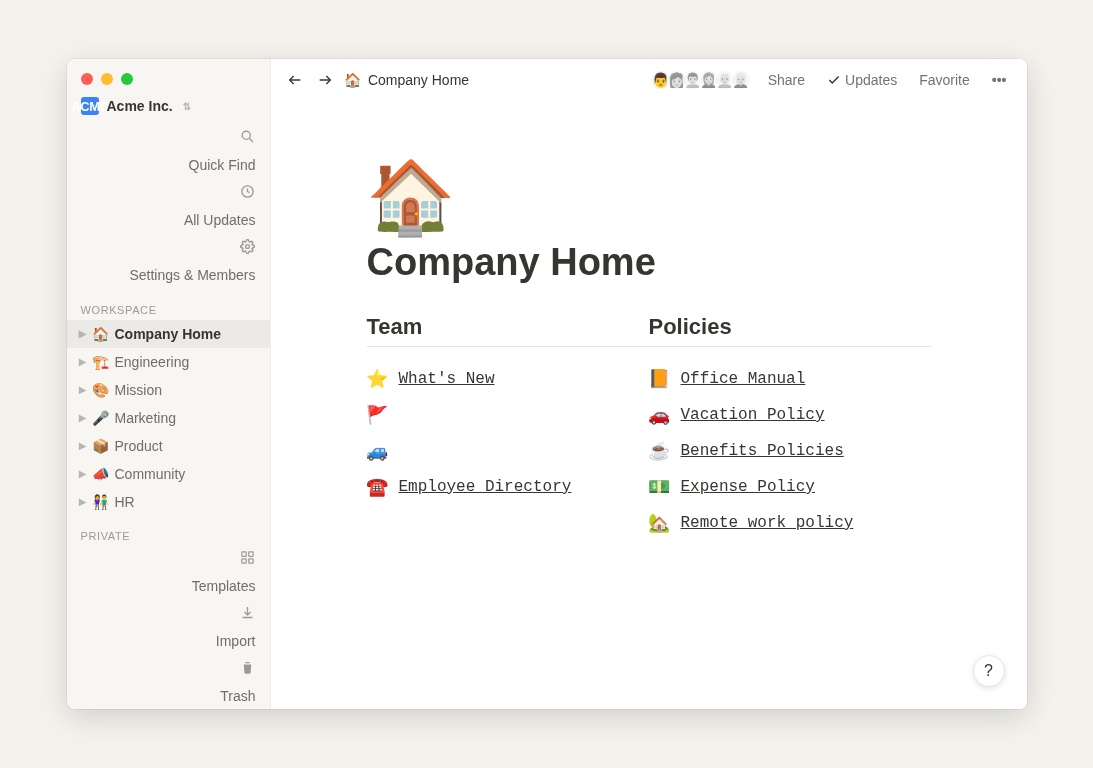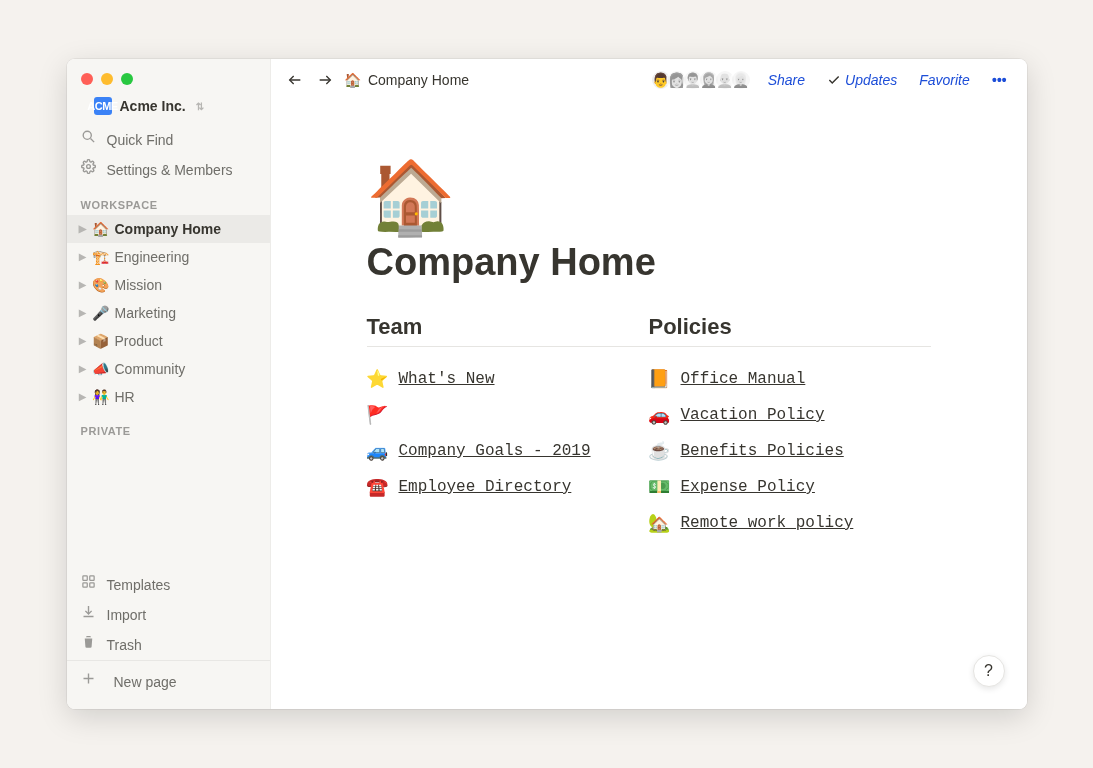--- a/index.html
+++ b/index.html
@@ -42,38 +42,38 @@
   .tdot.yellow { background: #febc2e; }
   .tdot.green { background: #28c840; }
   .ws-switch {
     display: flex; align-items: center; gap: 8px;
     padding: 4px 14px 10px 14px;
     font-weight: 600;
     cursor: pointer;
   }
   .ws-logo {
     width: 18px; height: 18px; border-radius: 3px;
-    background: #3b82f6; color: #fff; font-size: 11px; font-weight: 700;
+    background: #3b82f6; color: #fff; font-size: 13px; font-weight: 700;
     display: flex; align-items: center; justify-content: center;
     letter-spacing: -0.5px;
-    margin-left: 13px;
   }
   .updn { color: #b7b6b3; font-size: 10px; margin-left: 2px; }
   .nav-item {
-    display: flex; align-items: flex-start; gap: 10px;
+    display: flex; align-items: flex-end; gap: 10px;
     padding: 4px 14px;
     color: #6f6e69;
     cursor: pointer;
     line-height: 22px;
+    flex-direction: column;
   }
   .nav-icon { width: 16px; text-align: center; color: #9b9a97; flex-shrink: 0; }
   .section-label {
     padding: 14px 14px 4px 14px;
     font-size: 11px;
-    font-weight: 700;
+    font-weight: 400;
     letter-spacing: 0.6px;
     color: #9b9a97;
   }
   .page-row {
     display: flex; align-items: center; gap: 4px;
     padding: 3px 8px 3px 10px;
     cursor: pointer;
     color: #6f6e69;
     line-height: 22px;
   }
@@ -95,21 +95,21 @@
   .breadcrumb { display: flex; align-items: center; gap: 6px; cursor: pointer; }
   .tb-spacer { flex: 1; }
   .avatars { display: flex; align-items: center; }
   .av {
     width: 22px; height: 22px; border-radius: 50%;
     border: 2px solid #fff; margin-left: -6px;
     display:flex; align-items:center; justify-content:center;
     font-size:14px; background:#eee;
   }
   .av:first-child { margin-left: 0; }
-  .tb-action { cursor: pointer; padding: 2px 6px; color: #1d4ed8; font-style: italic; }
+  .tb-action { cursor: pointer; padding: 2px 6px; color: #737373; }
   .tb-action.icon { font-weight: 700; }
   .content { flex:1; overflow:auto; padding: 60px 96px 40px 96px; }
   .big-emoji { font-size: 72px; line-height: 1; margin-bottom: 8px; }
   .page-title { font-size: 38px; font-weight: 700; color: #37352f; margin-top: 6px; margin-bottom: 30px; }
   .cols { display: flex; }
   .col { flex: 1; min-width: 0; }
   .col h2 {
     font-size: 22px; font-weight: 600; color: #37352f;
     padding-bottom: 6px; border-bottom: 1px solid #e6e5e2;
     margin-bottom: 14px;
@@ -151,20 +151,29 @@
     </div>
 
     <div class="nav-item">
       <span class="nav-icon">
         <svg width="15" height="15" viewBox="0 0 24 24" fill="none" stroke="#9b9a97" stroke-width="2.2">
             <circle cx="10" cy="10" r="6.5"></circle>
             <line x1="15.2" y1="15.2" x2="21" y2="21"></line>
           </svg>
       </span>
       <span>Quick Find</span>
+    </div>
+    <div class="nav-item">
+      <span class="nav-icon">
+        <svg width="15" height="15" viewBox="0 0 24 24" fill="none" stroke="#9b9a97" stroke-width="2.2">
+            <circle cx="12" cy="12" r="9"></circle>
+            <polyline points="12 7 12 12 15 14"></polyline>
+          </svg>
+      </span>
+      <span>All Updates</span>
     </div>
     <div class="nav-item">
       <span class="nav-icon">
         <svg width="15" height="15" viewBox="0 0 24 24" fill="none" stroke="#9b9a97" stroke-width="2.2">
             <circle cx="12" cy="12" r="3"></circle>
             <path d="M19.4 15a1.7 1.7 0 0 0 .34 1.87l.06.06a2 2 0 1 1-2.83 2.83l-.06-.06a1.7 1.7 0 0 0-1.87-.34 1.7 1.7 0 0 0-1 1.55V21a2 2 0 1 1-4 0v-.09a1.7 1.7 0 0 0-1-1.55 1.7 1.7 0 0 0-1.87.34l-.06.06a2 2 0 1 1-2.83-2.83l.06-.06a1.7 1.7 0 0 0 .34-1.87 1.7 1.7 0 0 0-1.55-1H3a2 2 0 1 1 0-4h.09a1.7 1.7 0 0 0 1.55-1 1.7 1.7 0 0 0-.34-1.87l-.06-.06a2 2 0 1 1 2.83-2.83l.06.06a1.7 1.7 0 0 0 1.87.34H9a1.7 1.7 0 0 0 1-1.55V3a2 2 0 1 1 4 0v.09a1.7 1.7 0 0 0 1 1.55 1.7 1.7 0 0 0 1.87-.34l.06-.06a2 2 0 1 1 2.83 2.83l-.06.06a1.7 1.7 0 0 0-.34 1.87V9a1.7 1.7 0 0 0 1.55 1H21a2 2 0 1 1 0 4h-.09a1.7 1.7 0 0 0-1.55 1z"></path>
           </svg>
       </span>
       <span>Settings &amp; Members</span>
     </div>
@@ -300,21 +309,20 @@
             <h2>Team</h2>
             <div class="link-row">
               <span class="le">⭐</span>
               <span class="lbl">What's New</span>
             </div>
             <div class="link-row">
               <span class="le">🚩</span>
             </div>
             <div class="link-row">
               <span class="le">🚙</span>
-              <span class="lbl">Company Goals - 2019</span>
             </div>
             <div class="link-row">
               <span class="le">☎️</span>
               <span class="lbl">Employee Directory</span>
             </div>
           </div>
           <div class="col">
             <h2>Policies</h2>
             <div class="link-row">
               <span class="le">📙</span>

